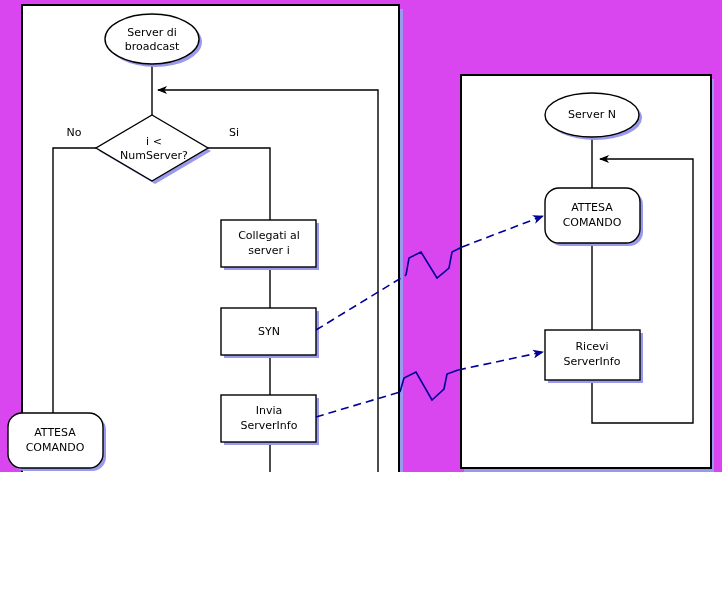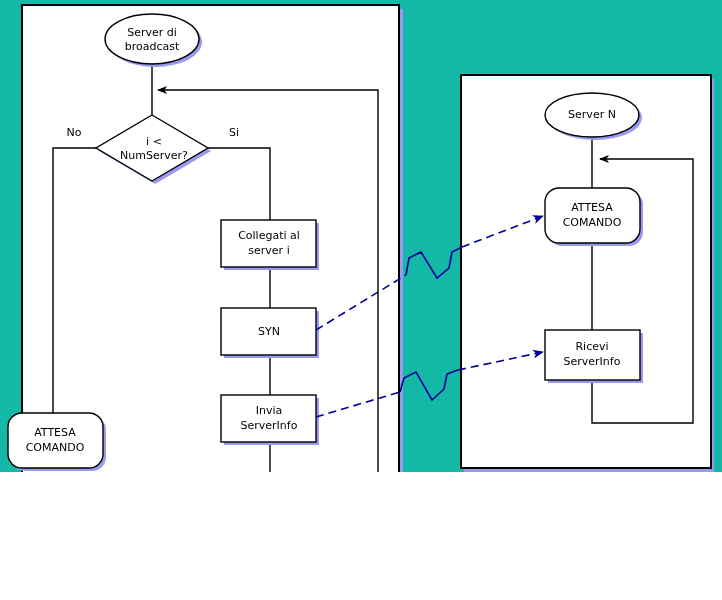--- a/index.html
+++ b/index.html
@@ -7,21 +7,21 @@
     padding: 0;
     background: #ffffff;
   }
   body {
     font-family: "DejaVu Sans", sans-serif;
   }
   #canvas {
     position: relative;
     width: 722px;
     height: 472px;
-    background: #14b8a6;
+    background: #d946ef;
     overflow: hidden;
   }
   #svg-root {
     position: absolute;
     left: 0;
     top: 0;
     width: 722px;
     height: 600px;
   }
   .node-label {

